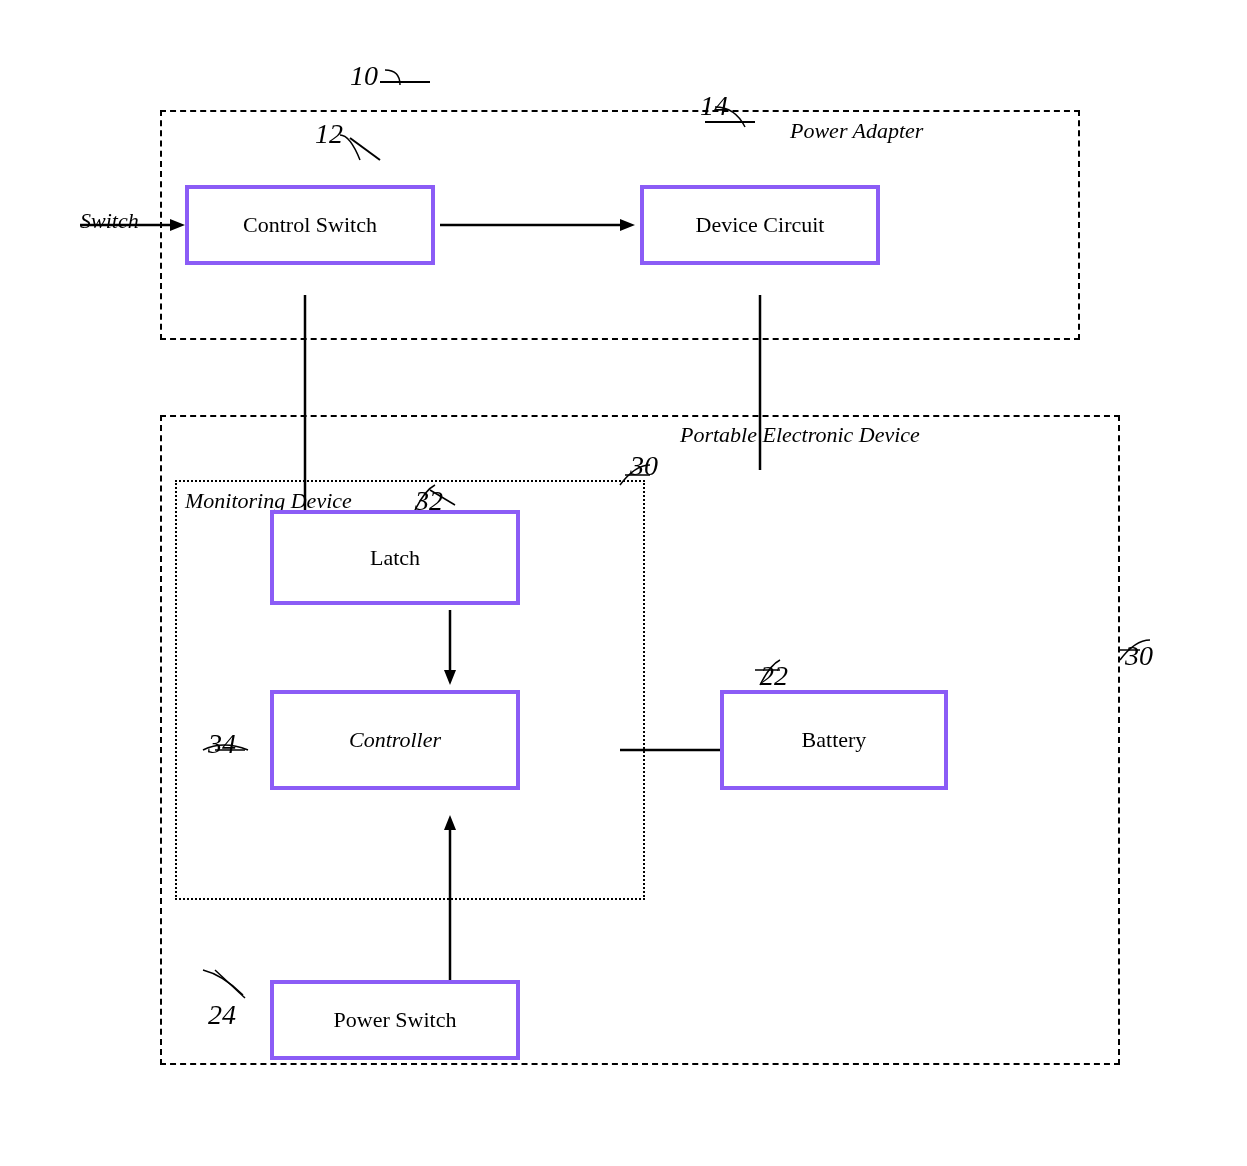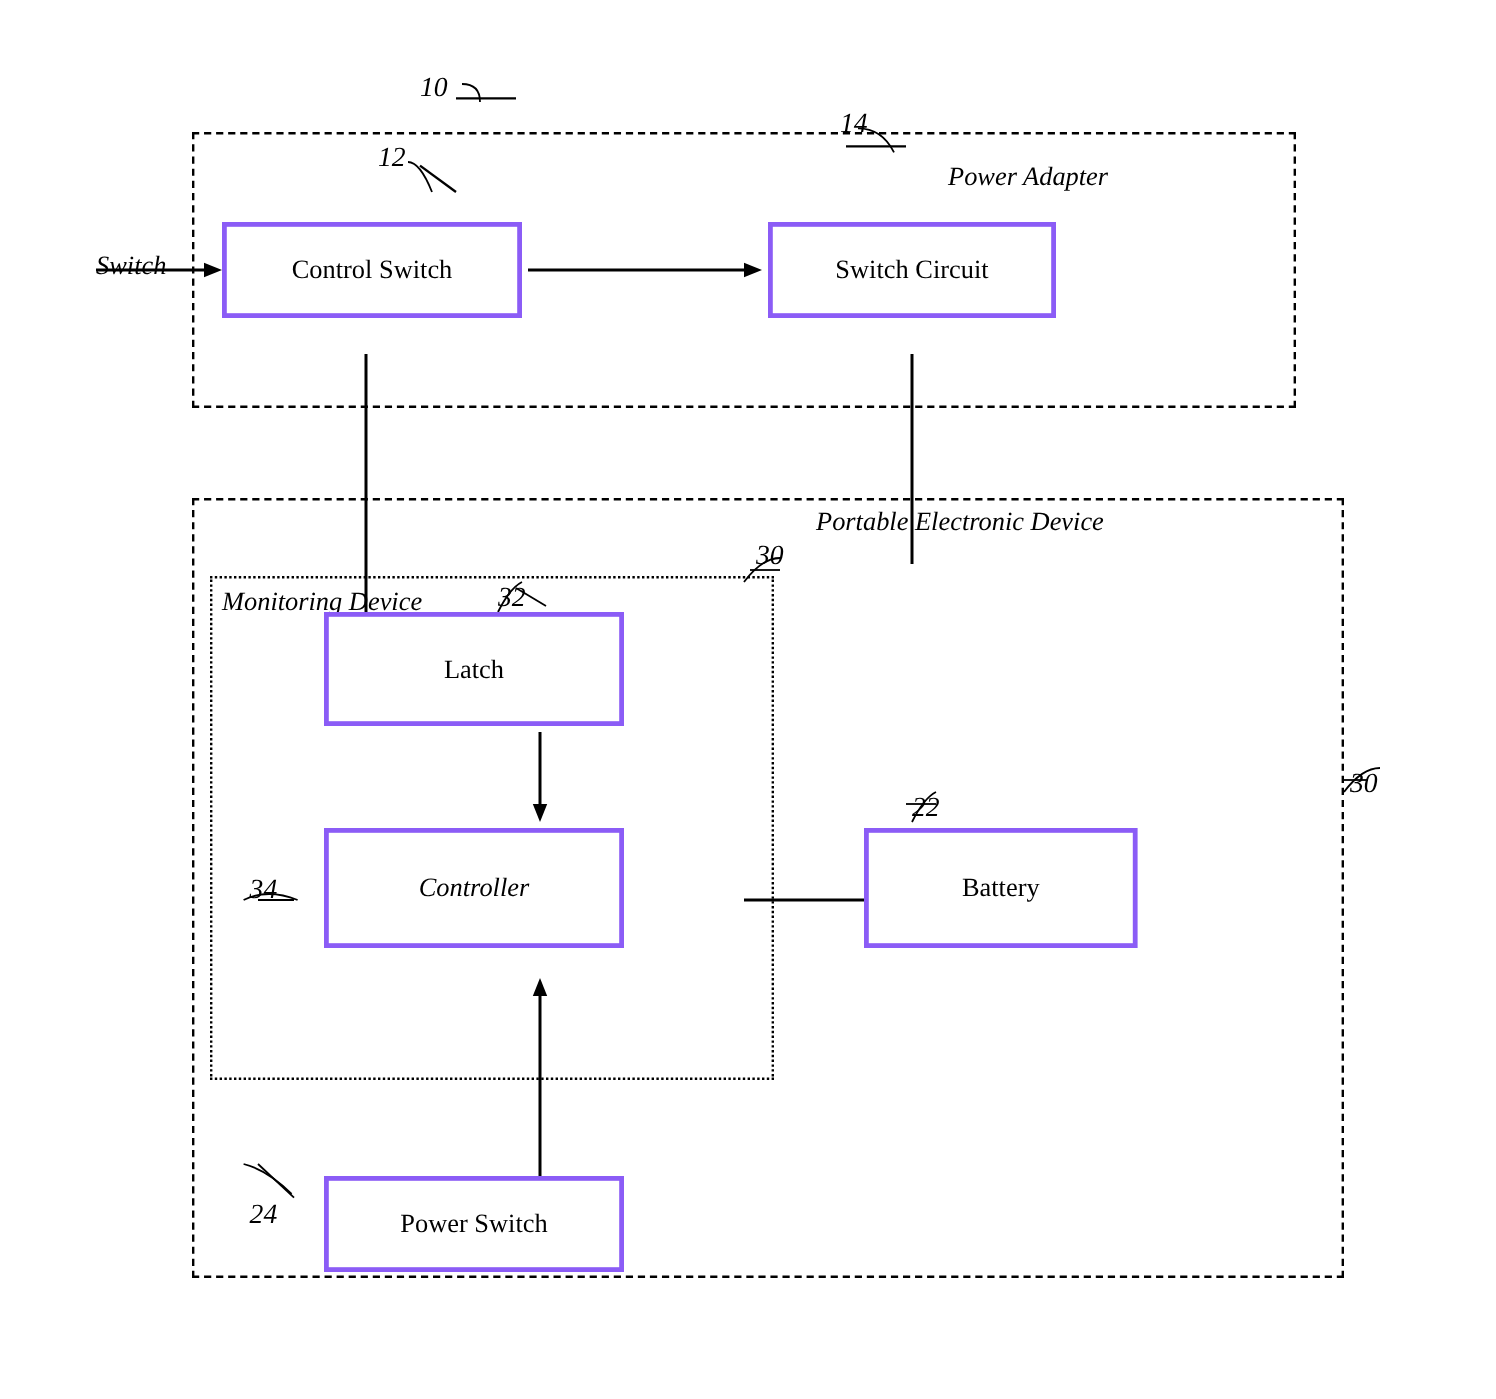--- a/index.html
+++ b/index.html
@@ -22,21 +22,21 @@
 
     
     .label {
       position: absolute;
       font-size: 22px;
       font-style: italic;
     }
 
     .ref-num {
       position: absolute;
-      font-size: 23px;
+      font-size: 28px;
       font-style: italic;
     }
 
     
     .box {
       position: absolute;
       border: 4px solid #8b5cf6;
       display: flex;
       align-items: center;
       justify-content: center;
@@ -114,40 +114,40 @@
   </svg>
 
   <div class="ref-num" style="top:30px; left:290px;">10</div>
 
   <svg style="position:absolute;top:35px;left:300px;width:50px;height:25px;">
     <path d="M 25,5 Q 40,5 40,20" stroke="#000" stroke-width="1.5" fill="none"></path>
   </svg>
 
   <div class="dashed-box" style="top:80px; left:100px; width:920px; height:230px;"></div>
 
-  <div class="label" style="top:104px; left:730px;text-align:center;">Power Adapter</div>
+  <div class="label" style="top:88px; left:730px;text-align:center;">Power Adapter</div>
 
   <svg style="position:absolute;top:72px;left:630px;width:80px;height:30px;">
     <path d="M 25,5 Q 45,5 55,25" stroke="#000" stroke-width="1.5" fill="none"></path>
   </svg>
   <div class="ref-num" style="top:60px; left:640px;">14</div>
 
   <svg style="position:absolute;top:100px;left:255px;width:60px;height:40px;">
     <path d="M 25,5 Q 35,5 45,30" stroke="#000" stroke-width="1.5" fill="none"></path>
   </svg>
   <div class="ref-num" style="top:88px; left:255px;">12</div>
 
   <div class="label" style="top:178px; left:20px;">Switch</div>
 
   <div class="box" style="top:155px; left:125px; width:250px; height:80px;">
     <span>Control Switch</span>
   </div>
 
   <div class="box" style="top:155px; left:580px; width:240px; height:80px;">
-    <span>Switch Circuit</span>
+    <span>Device Circuit</span>
   </div>
 
   <div class="dashed-box" style="top:385px; left:100px; width:960px; height:650px;"></div>
 
   <div class="label" style="top:392px; left:620px;">Portable Electronic Device</div>
 
   <div class="ref-num" style="top:610px; left:1065px;">30</div>
   <svg style="position:absolute;top:605px;left:1055px;width:40px;height:30px;">
     <path d="M 5,25 Q 20,5 35,5" stroke="#000" stroke-width="1.5" fill="none"></path>
   </svg>

